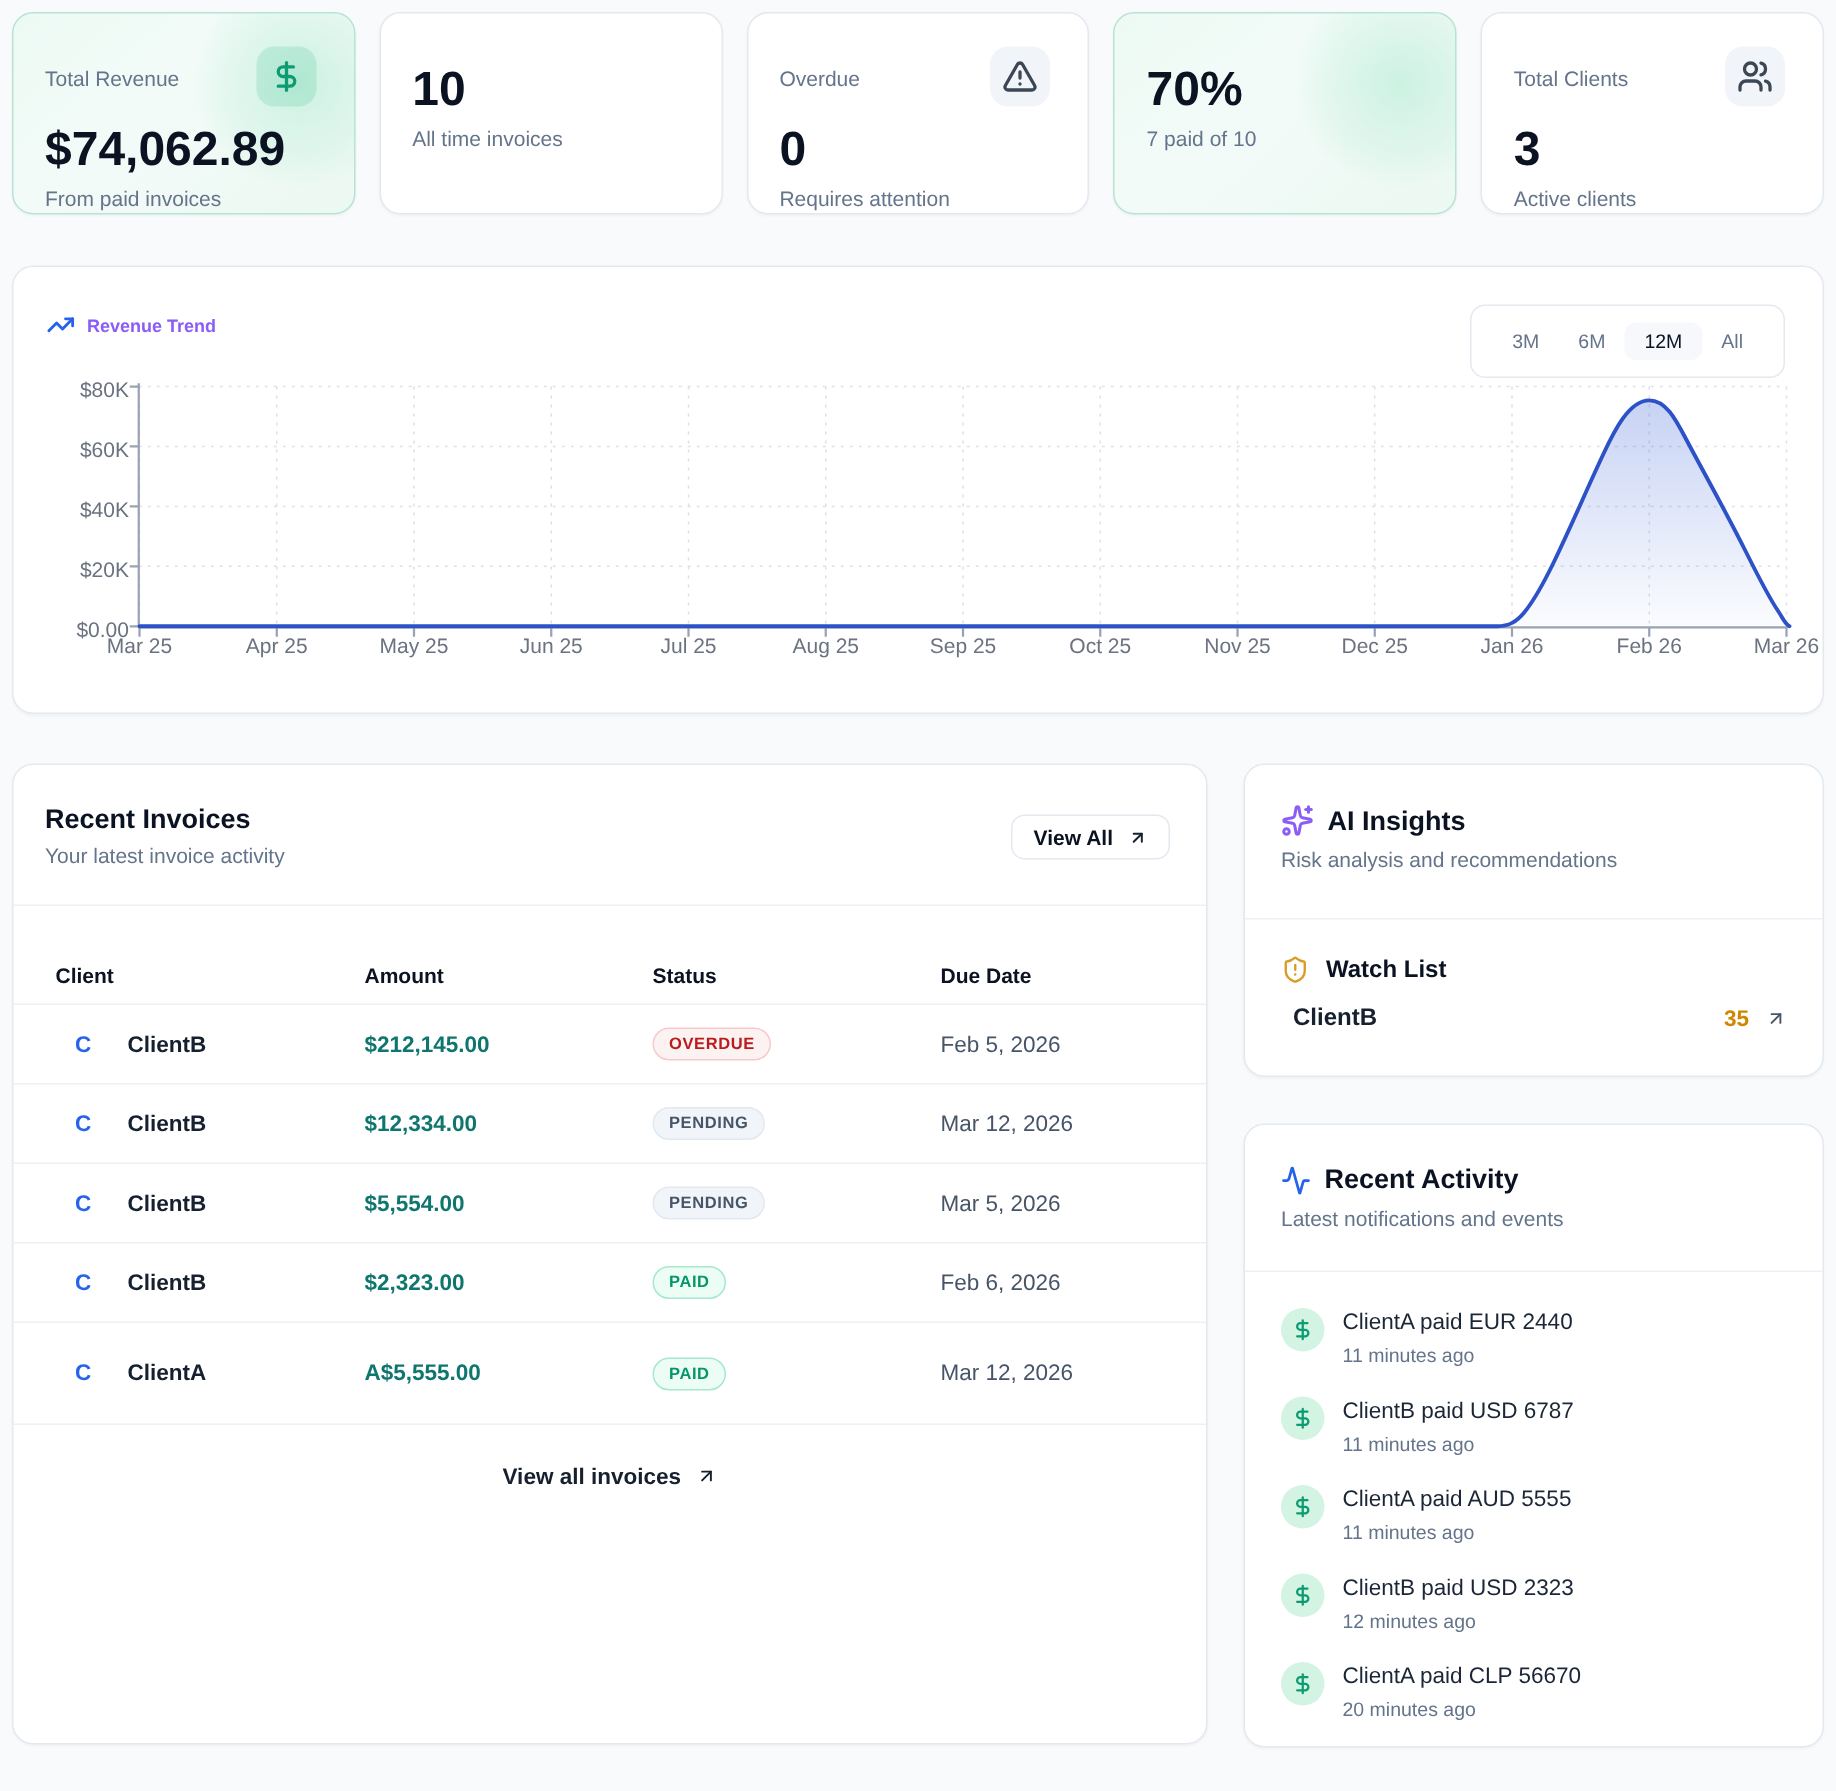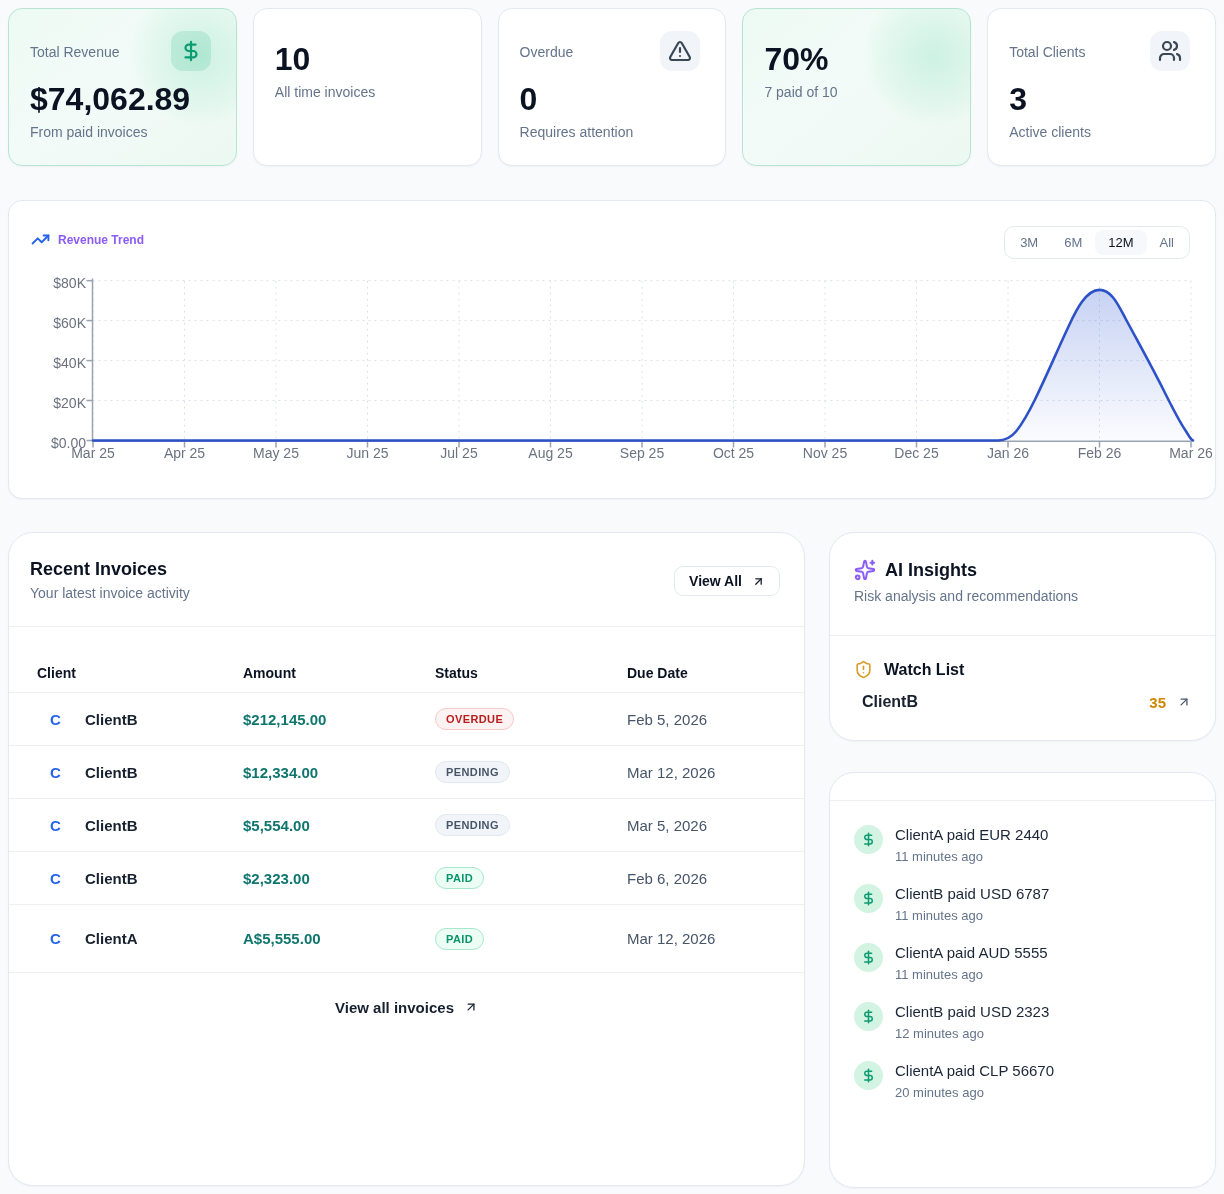--- a/index.html
+++ b/index.html
@@ -1,43 +1,43 @@
 <!DOCTYPE html>
 <html><head>
 <meta charset="utf-8">
 <style>
 * { margin:0; padding:0; box-sizing:border-box; }
 html,body { width:1224px; overflow:hidden; background:#f8fafc; font-family:"Liberation Sans", sans-serif; color:#0f172a; }
 .page { width:1224px; padding:8px; }
 
 
 .stats { display:grid; grid-template-columns:repeat(5,1fr); gap:16px; margin-bottom:34px; }
-.scard { position:relative; height:158px; background:#fff; border:1px solid #e4e9f0; border-radius:14px; padding:22px 21px; box-shadow:0 1px 2px rgba(16,24,40,.04); overflow:hidden; }
+.scard { position:relative; height:135px; background:#fff; border:1px solid #e4e9f0; border-radius:14px; padding:22px 21px; box-shadow:0 1px 2px rgba(16,24,40,.04); overflow:hidden; }
 .scard.mint { background:linear-gradient(140deg,#edfaf4 0%,#f3fbf8 45%,#ecf8f2 100%); border-color:#b7e4d1; }
 .scard.mint .blob { position:absolute; right:-33px; top:-24px; width:140px; height:140px; border-radius:50%; background:radial-gradient(circle, rgba(134,225,187,0.34) 0%, rgba(134,225,187,0.12) 52%, rgba(134,225,187,0) 72%); }
 .shead { display:flex; justify-content:space-between; align-items:center; position:relative; }
 .stitle { font-size:14px; color:#64748b; font-weight:500; padding-top:2px; }
 .sicon { width:40px; height:40px; border-radius:12px; display:flex; align-items:center; justify-content:center; margin-right:4px; }
 .sicon.mintbg { background:rgba(52,190,140,0.18); }
 .sicon.graybg { background:#f1f5f9; }
 .sicon.bluebg { background:#f4f7fc; }
 .sval { font-size:32px; font-weight:800; margin-top:10px; color:#0b1323; position:relative; }
 .ssub { font-size:14px; color:#64748b; margin-top:6px; position:relative; }
 
 
 .chartcard { position:relative; height:299px; background:#fff; border:1px solid #e4e9f0; border-radius:14px; box-shadow:0 1px 2px rgba(16,24,40,.04); margin-bottom:33px; }
 .chead { position:absolute; left:22px; top:29px; display:flex; align-items:center; gap:8px; }
 .chead .ttl { font-size:12px; font-weight:700; color:#8b5cf6; }
-.ranges { position:absolute; right:25px; top:25px; display:flex; align-items:center; height:33px; border:1px solid #e4e9f0; border-radius:10px; background:#fff; padding:2px; }
+.ranges { position:absolute; right:25px; top:25px; display:flex; align-items:center; height:49px; border:1px solid #e4e9f0; border-radius:10px; background:#fff; padding:14px; }
 .ranges span { font-size:13px; color:#64748b; font-weight:500; padding:5px 13px; border-radius:8px; }
 .ranges span.active { color:#0b1323; font-weight:400; background:#f6f8fb; }
 
 
 .bottom { display:grid; grid-template-columns:797px 387px; gap:24px; align-items:start; }
-.card { background:#fff; border:1px solid #e4e9f0; border-radius:25px; box-shadow:0 1px 2px rgba(16,24,40,.04); }
+.card { background:#fff; border:1px solid #e4e9f0; border-radius:14px; box-shadow:0 1px 2px rgba(16,24,40,.04); }
 .invcard { height:654px; }
 .cardhead { padding:26px 24px 0 24px; }
 .cardhead .row { display:flex; justify-content:space-between; align-items:flex-start; }
 .invcard .cardhead { padding-left:21px; }
 .invcard .sub { margin-top:5px; }
 .h2 { font-size:18px; font-weight:700; color:#0b1323; }
 .sub { font-size:14px; color:#64748b; margin-top:7px; }
 .viewall { display:flex; align-items:center; gap:10px; border:1px solid #e4e9f0; border-radius:9px; padding:6px 14px; font-size:14px; font-weight:700; color:#0b1323; margin-top:7px; }
 .divider { border-bottom:1px solid #eceff3; }
 
@@ -317,20 +317,29 @@
             <span class="num">35</span>
             <svg width="14" height="14" viewBox="0 0 24 24" fill="none" stroke="#475569" stroke-width="2.2" stroke-linecap="round" stroke-linejoin="round">
                 <path d="M7 17 17 7"></path>
                 <path d="M7 7h10v10"></path>
               </svg>
           </div>
         </div>
       </div>
 
       <div class="card actcard">
+        <div class="cardhead">
+          <div class="iconttl">
+            <svg width="20" height="20" viewBox="0 0 24 24" fill="none" stroke="#2563eb" stroke-width="2.2" stroke-linecap="round" stroke-linejoin="round">
+                <path d="M22 12h-2.48a2 2 0 0 0-1.93 1.46l-2.35 8.36a.25.25 0 0 1-.48 0L9.24 2.18a.25.25 0 0 0-.48 0l-2.35 8.36A2 2 0 0 1 4.48 12H2"></path>
+              </svg>
+            <span class="h2">Recent Activity</span>
+          </div>
+          <div class="sub">Latest notifications and events</div>
+        </div>
         <div class="divider" style="margin-top:27px;"></div>
         <div class="actlist">
           <div class="actitem">
             <div class="actdot">
                 <svg width="15" height="15" viewBox="0 0 24 24" fill="none" stroke="#0d9b72" stroke-width="2.4" stroke-linecap="round" stroke-linejoin="round">
                   <line x1="12" y1="2" x2="12" y2="22"></line>
                   <path d="M17 5H9.5a3.5 3.5 0 0 0 0 7h5a3.5 3.5 0 0 1 0 7H6"></path>
                 </svg>
               </div>
             <div>

